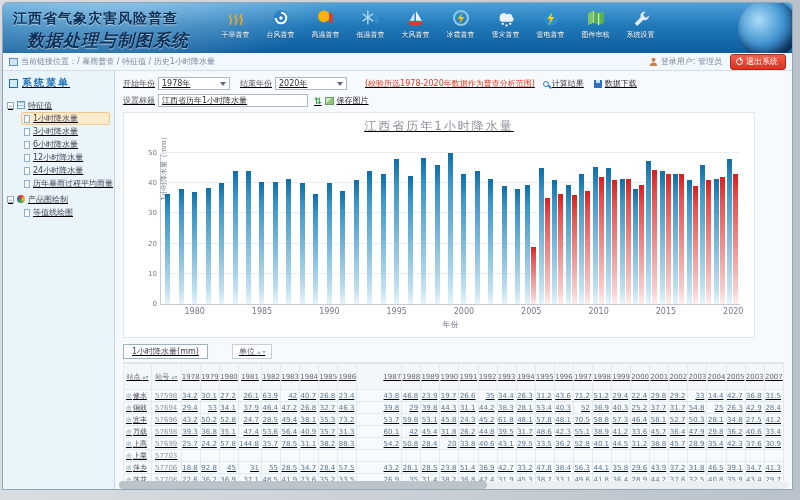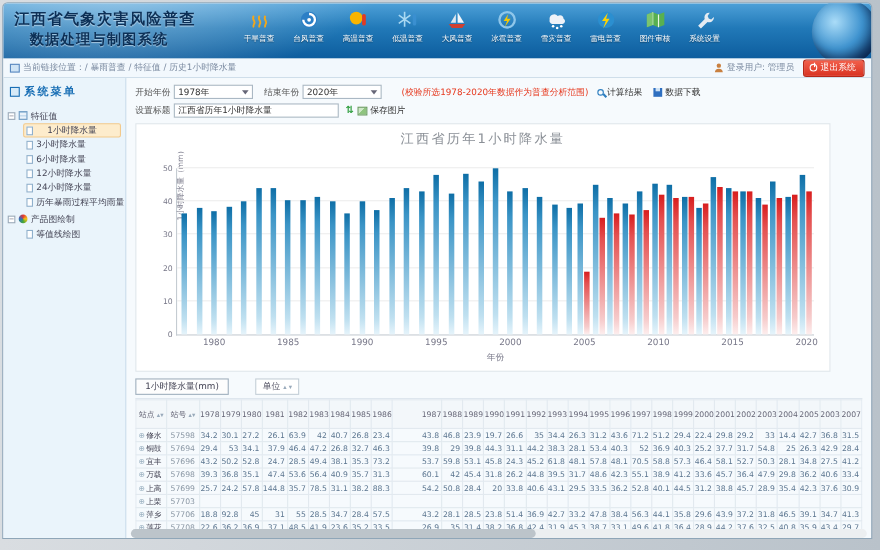--- a/index.html
+++ b/index.html
@@ -12,21 +12,21 @@
 
   
   .header { position:relative; height:50px; flex:0 0 50px;
     background:linear-gradient(to bottom,#4da0d8 0%,#2179b8 45%,#0d5d9e 100%); overflow:hidden; }
   .header .swoosh { position:absolute; left:-60px; top:-70px; width:420px; height:150px;
     background:radial-gradient(ellipse at 40% 30%, rgba(255,255,255,.45), rgba(255,255,255,0) 70%);
     border-radius:50%; transform:rotate(-4deg); }
   .titleblock { position:absolute; left:10px; top:5px; color:#0c3057; font-weight:bold;
     text-shadow:0 1px 1px rgba(255,255,255,.55); line-height:1.45; letter-spacing:1px; }
   .titleblock .l1 { font-size:14px; }
-  .titleblock .l2 { font-size:13px; padding-left:14px; }
+  .titleblock .l2 { font-size:17px; padding-left:14px;font-style:italic; }
   .globe { position:absolute; right:-6px; top:-4px; width:60px; height:60px; border-radius:50%;
     background:radial-gradient(circle at 35% 35%, #aadcf8, #3f93cf 45%, #0a3c70 85%);
     box-shadow:inset -4px -6px 10px rgba(0,0,30,.5); }
   .toolbar { position:absolute; left:210px; top:2px; display:flex; }
   .tb-item { width:45px; height:46px; display:flex; flex-direction:column; align-items:center;
     justify-content:flex-start; cursor:pointer; border-radius:3px; padding-top:2px; }
   .tb-item.selected { background:rgba(255,255,255,.28); border:1px solid rgba(255,255,255,.55); }
   .tb-icon { width:26px; height:22px; display:flex; align-items:center; justify-content:center; }
   .tb-label { font-size:7px; color:#fff; white-space:nowrap; margin-top:1px;
     text-shadow:0 1px 1px rgba(0,0,0,.4); }
@@ -39,40 +39,40 @@
   .user-icon { width:9px; height:9px; margin:0 3px; }
   .logout-btn { margin-left:8px; background:linear-gradient(to bottom,#f2604c,#d93322);
     color:#fff; border:1px solid #b42718; border-radius:3px; font-size:8px;
     padding:1px 7px 2px 5px; cursor:pointer; display:flex; align-items:center; }
   .logout-btn .pw { width:7px; height:7px; border:1px solid #fff; border-radius:50%;
     margin-right:3px; position:relative; }
   .logout-btn .pw::after { content:""; position:absolute; left:2.5px; top:-2px; width:1px;
     height:4px; background:#fff; }
 
   
-  .content { flex:1; display:flex; overflow:hidden; }
+  .content { flex:1; display:flex; overflow:hidden;text-decoration:underline; }
   .sidebar { width:112px; flex:0 0 112px; background:#eaf4fb; border-right:1px solid #c2d6e6;
     padding:5px 4px; overflow:hidden; }
   .sb-title { color:#1a6fb5; font-weight:bold; font-size:10px; letter-spacing:2px;
     display:flex; align-items:center; margin-bottom:8px; }
   .sb-title-icon { width:9px; height:9px; border:1px solid #1a6fb5; background:#d6eaf8;
     margin:0 4px 0 2px; }
   .tree { font-size:8px; color:#445; }
   .tree-group { margin-bottom:2px; }
   .tg-head { display:flex; align-items:center; height:14px; cursor:pointer; }
   .exp { width:7px; height:7px; border:1px solid #98a8b8; background:#fff; font-size:6px;
     line-height:5px; text-align:center; color:#667; margin-right:3px; flex:0 0 7px; }
   .tg-icon { width:8px; height:8px; border:1px solid #6f9cc4; background:#eaf2fa; margin-right:3px;
     background-image:linear-gradient(#9fc4e0 1px, transparent 1px); background-size:100% 3px; }
   .tg-icon.wheel { border:none; border-radius:50%;
     background:conic-gradient(#e23333,#f5c518,#42a53a,#2f6fc0,#e23333); }
   .tree-children { padding-left:14px; }
   .tree-item { display:flex; align-items:center; height:13px; cursor:pointer; padding:0 2px;
     border:1px solid transparent; white-space:nowrap; }
-  .tree-item.selected { background:#fdeccc; border:1px solid #f2c98c; border-radius:2px;gap:10px; }
+  .tree-item.selected { background:#fdeccc; border:1px solid #f2c98c; border-radius:2px; }
   .doc-icon { width:6px; height:8px; border:1px solid #8fb0cc; background:#fff; margin-right:3px; flex:0 0 6px; }
 
   .main { flex:1; background:#f6fafd; padding:4px 8px; position:relative; overflow:hidden; }
 
   
   .frow { display:flex; align-items:center; height:17px; font-size:8px; color:#555; }
   .frow label { margin-right:3px; }
   .selbox { width:72px; height:13px; background:#fff; border:1px solid #aab8c4; font-size:8px;
     color:#333; display:flex; align-items:center; padding:0 3px; margin-right:10px; cursor:pointer; }
   .selbox .arr { margin-left:auto; width:0; height:0; border-left:3px solid transparent;

